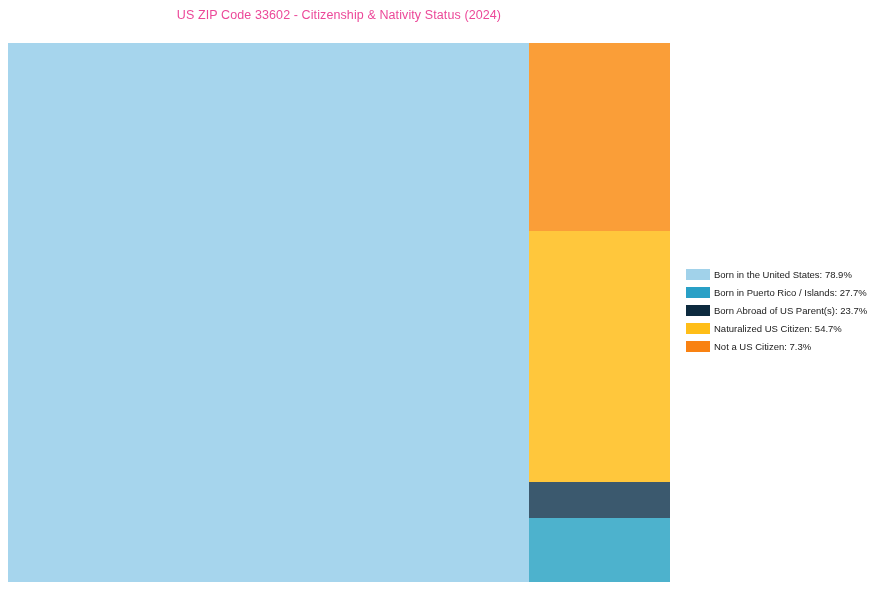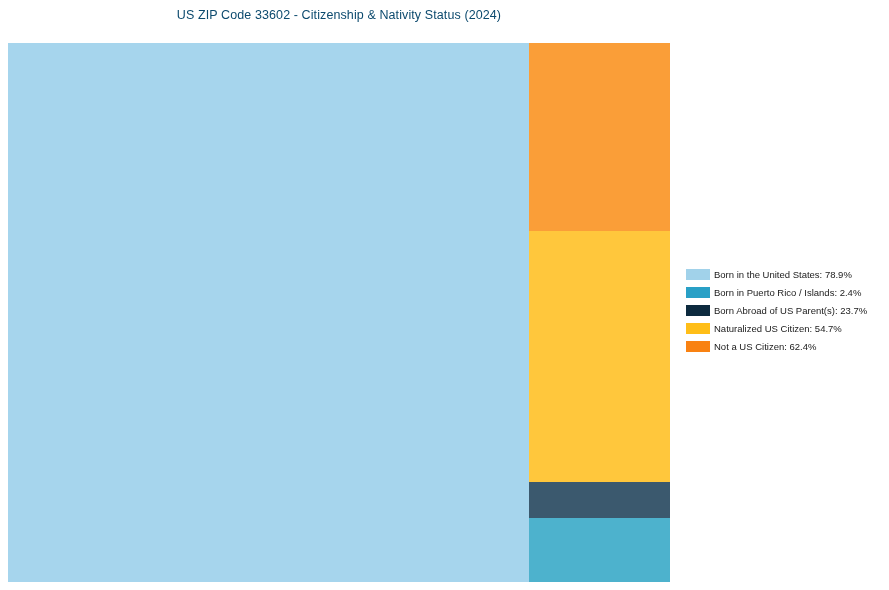--- a/index.html
+++ b/index.html
@@ -24,21 +24,21 @@
     height: 590px;
   }
 
   #chart-title {
     position: absolute;
     left: 0;
     top: 8px;
     width: 678px;
     text-align: center;
     font-size: 12.5px;
-    color: #0c4a6e;
+    color: #ec4899;
     letter-spacing: 0.1px;
     white-space: nowrap;
   }
 
   
   #treemap-plot {
     position: absolute;
     left: 8px;
     top: 43px;
     width: 662px;
@@ -117,33 +117,33 @@
 
   <div id="chart-legend">
 
     <div class="legend-entry">
       <span class="legend-swatch" style="background-color: rgb(161, 210, 234);"></span>
       <span class="legend-label">Born in the United States: 78.9%</span>
     </div>
 
     <div class="legend-entry">
       <span class="legend-swatch" style="background-color: rgb(41, 160, 198);"></span>
-      <span class="legend-label">Born in Puerto Rico / Islands: 2.4%</span>
+      <span class="legend-label">Born in Puerto Rico / Islands: 27.7%</span>
     </div>
 
     <div class="legend-entry">
       <span class="legend-swatch" style="background-color: rgb(13, 42, 62);"></span>
       <span class="legend-label">Born Abroad of US Parent(s): 23.7%</span>
     </div>
 
     <div class="legend-entry">
       <span class="legend-swatch" style="background-color: rgb(255, 190, 24);"></span>
       <span class="legend-label">Naturalized US Citizen: 54.7%</span>
     </div>
 
     <div class="legend-entry">
       <span class="legend-swatch" style="background-color: rgb(249, 130, 18);"></span>
-      <span class="legend-label">Not a US Citizen: 62.4%</span>
+      <span class="legend-label">Not a US Citizen: 7.3%</span>
     </div>
 
   </div>
 
 </div>
 
 </body></html>

